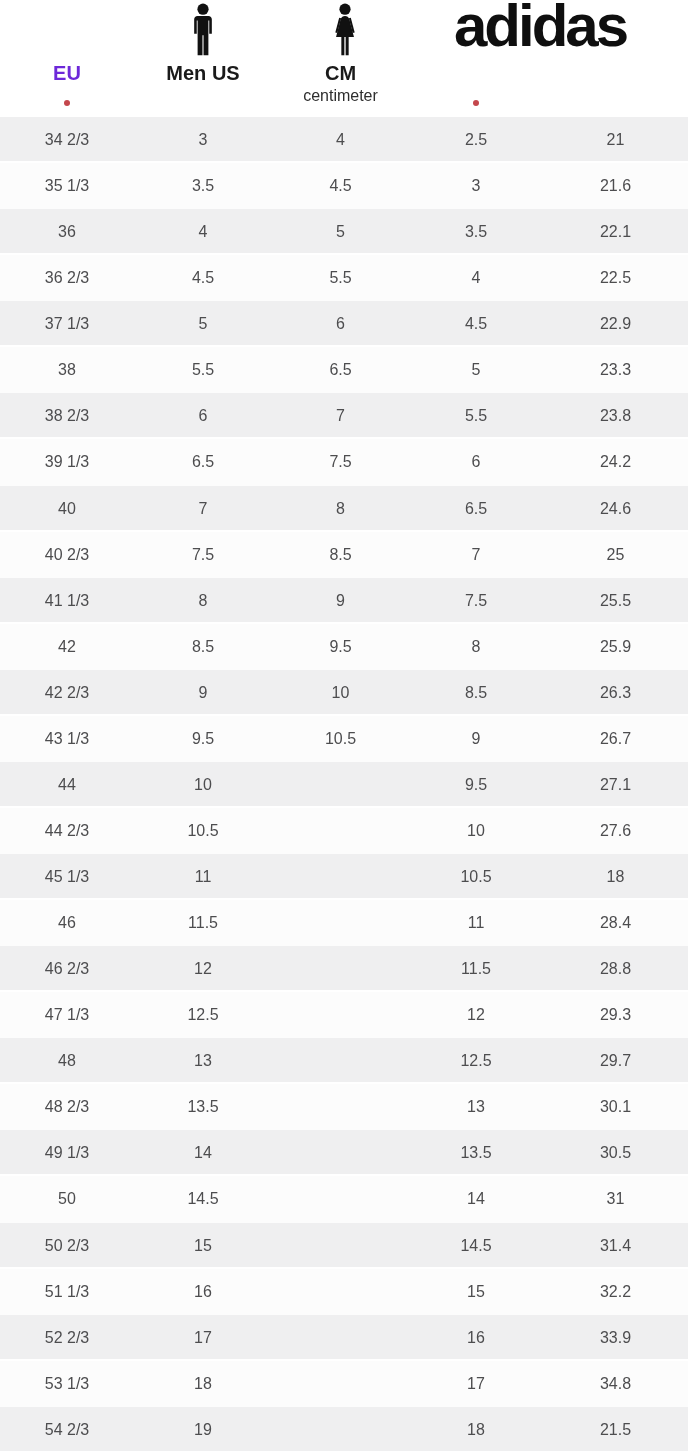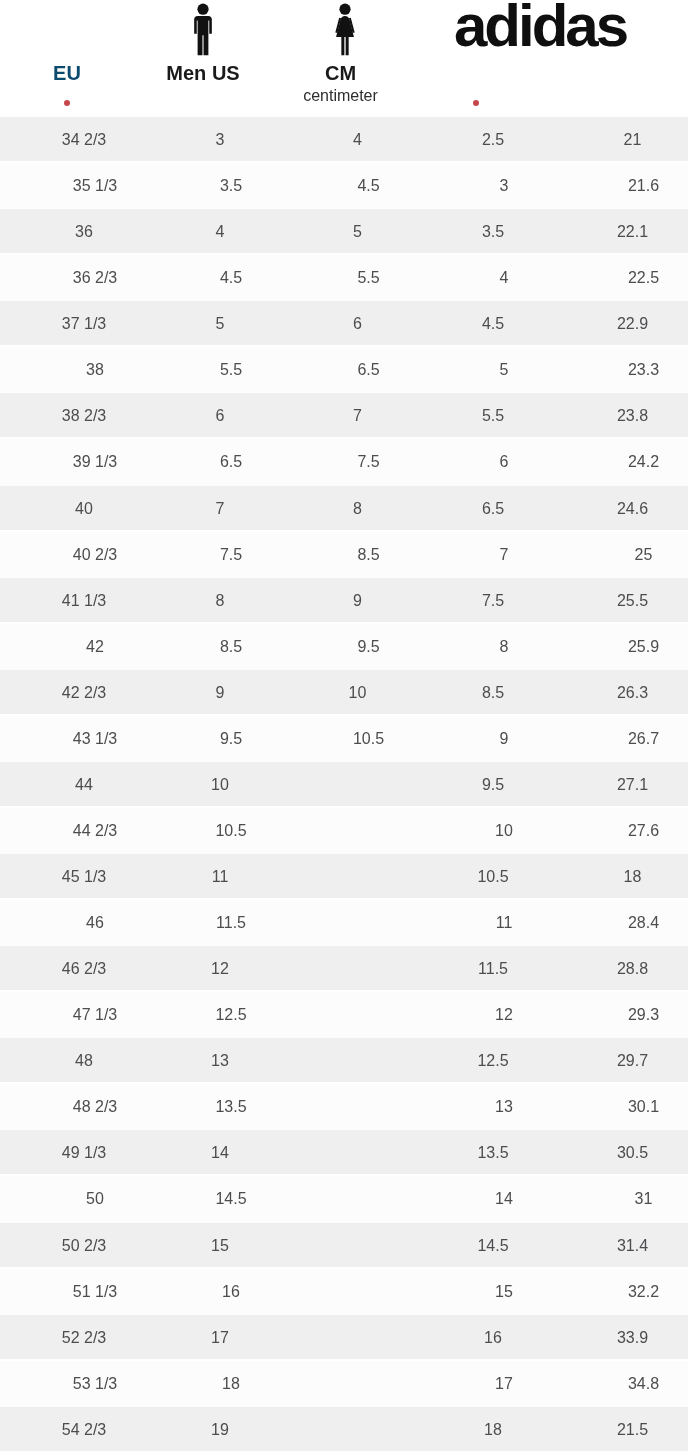--- a/index.html
+++ b/index.html
@@ -42,21 +42,21 @@
     display: grid;
     grid-template-columns: 134px 138px 137px 134px 145px;
   }
   .head-cell { text-align: center; }
   .head-label {
     font-size: 20px;
     font-weight: 700;
     color: #1a1a1a;
     line-height: 1.15;
   }
-  .head-label.red { color: #0c4a6e; }
+  .head-label.red { color: #6d28d9; }
   .head-sublabel {
     font-size: 16px;
     color: #2e2e2e;
     line-height: 1.2;
     margin-top: 1px;
   }
   .footnote-dot {
     position: absolute;
     top: 100px;
     width: 6px; height: 6px;
@@ -74,22 +74,22 @@
     width: 688px; height: 1336px;
     display: flex;
     flex-direction: column;
   }
   .row {
     flex: 1;
     display: grid;
     grid-template-columns: 134px 138px 137px 134px 145px;
     align-items: center;
   }
-  .row.odd  { background: #efeff0; box-shadow: inset 0 -2px 0 #ffffff; padding-left: 17px; }
-  .row.even { background: #fcfcfc; padding-left: 28px; }
+  .row.odd  { background: #efeff0; box-shadow: inset 0 -2px 0 #ffffff; }
+  .row.even { background: #fcfcfc; }
   .cell {
     text-align: center;
     font-size: 16px;
     color: #4d4d4f;
     line-height: 1;
   }
 </style>
 </head>
 <body>
 

